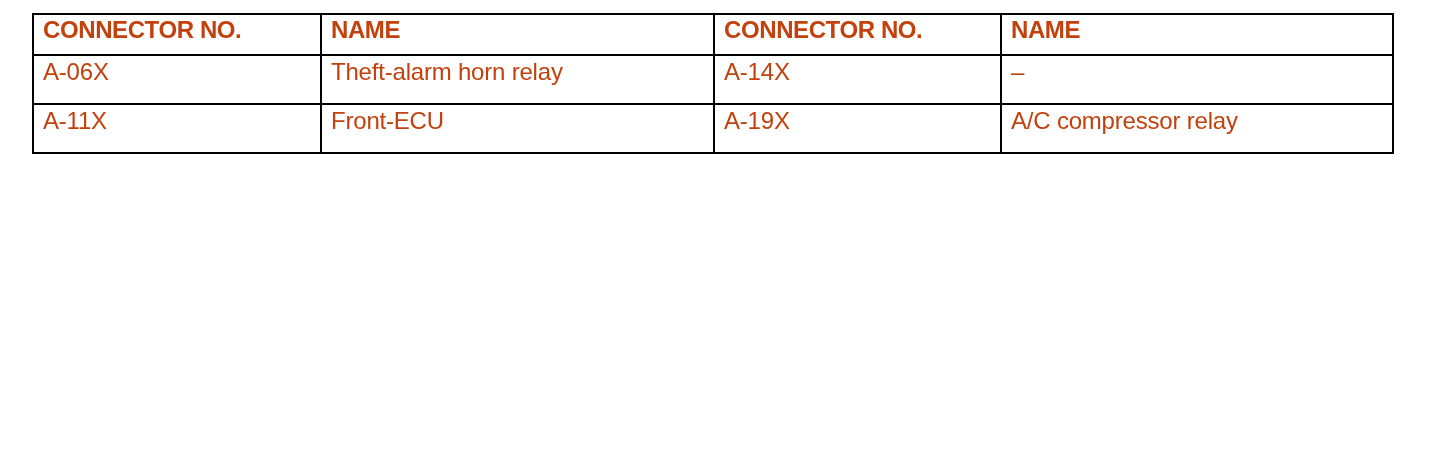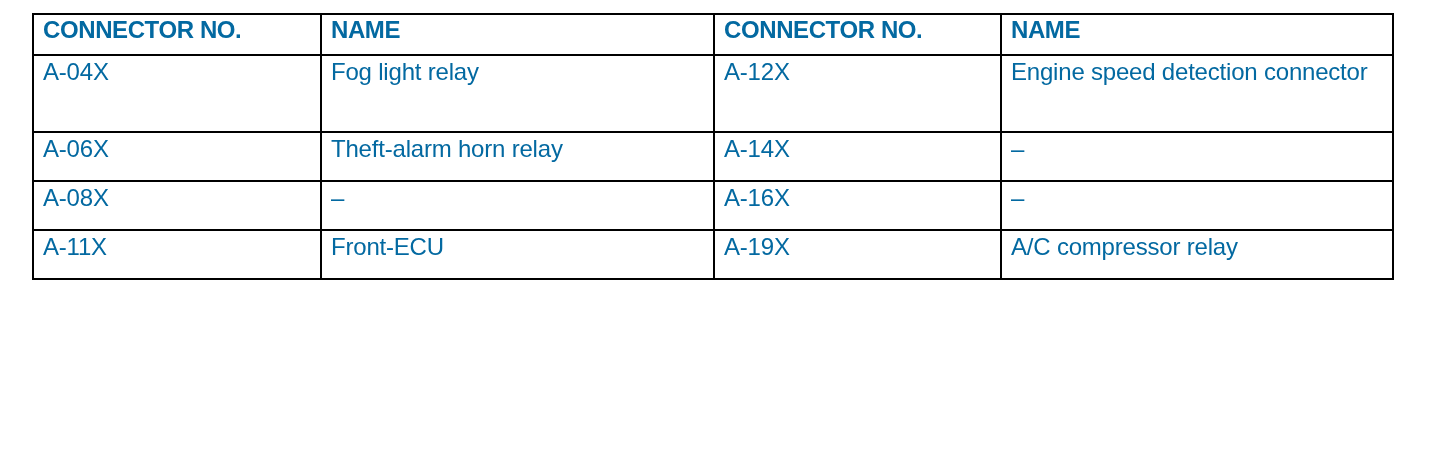--- a/index.html
+++ b/index.html
@@ -36,21 +36,21 @@
   #connector-table col.c-name  { width: 393px; }
   #connector-table col.c-no2   { width: 287px; }
   #connector-table col.c-name2 { width: 392px; }
 
   #connector-table th,
   #connector-table td {
     border: 2px solid #000000;
     padding: 3px 8px 5px 9px;
     vertical-align: top;
     text-align: left;
-    color: #0369a1;
+    color: #c2410c;
     background: #ffffff;
     font-size: 24px;
     line-height: 1.12;
     letter-spacing: -0.2px;
     font-stretch: condensed;
     white-space: normal;
   }
 
   #connector-table thead th {
     font-weight: bold;
@@ -86,36 +86,24 @@
     <thead>
       <tr>
         <th>CONNECTOR NO.</th>
         <th>NAME</th>
         <th>CONNECTOR NO.</th>
         <th>NAME</th>
       </tr>
     </thead>
 
     <tbody>
-      <tr class="row-tall">
-        <td>A-04X</td>
-        <td>Fog light relay</td>
-        <td>A-12X</td>
-        <td>Engine speed detection connector</td>
-      </tr>
       <tr>
         <td>A-06X</td>
         <td>Theft-alarm horn relay</td>
         <td>A-14X</td>
-        <td>–</td>
-      </tr>
-      <tr>
-        <td>A-08X</td>
-        <td>–</td>
-        <td>A-16X</td>
         <td>–</td>
       </tr>
       <tr>
         <td>A-11X</td>
         <td>Front-ECU</td>
         <td>A-19X</td>
         <td>A/C compressor relay</td>
       </tr>
     </tbody>
   </table>

